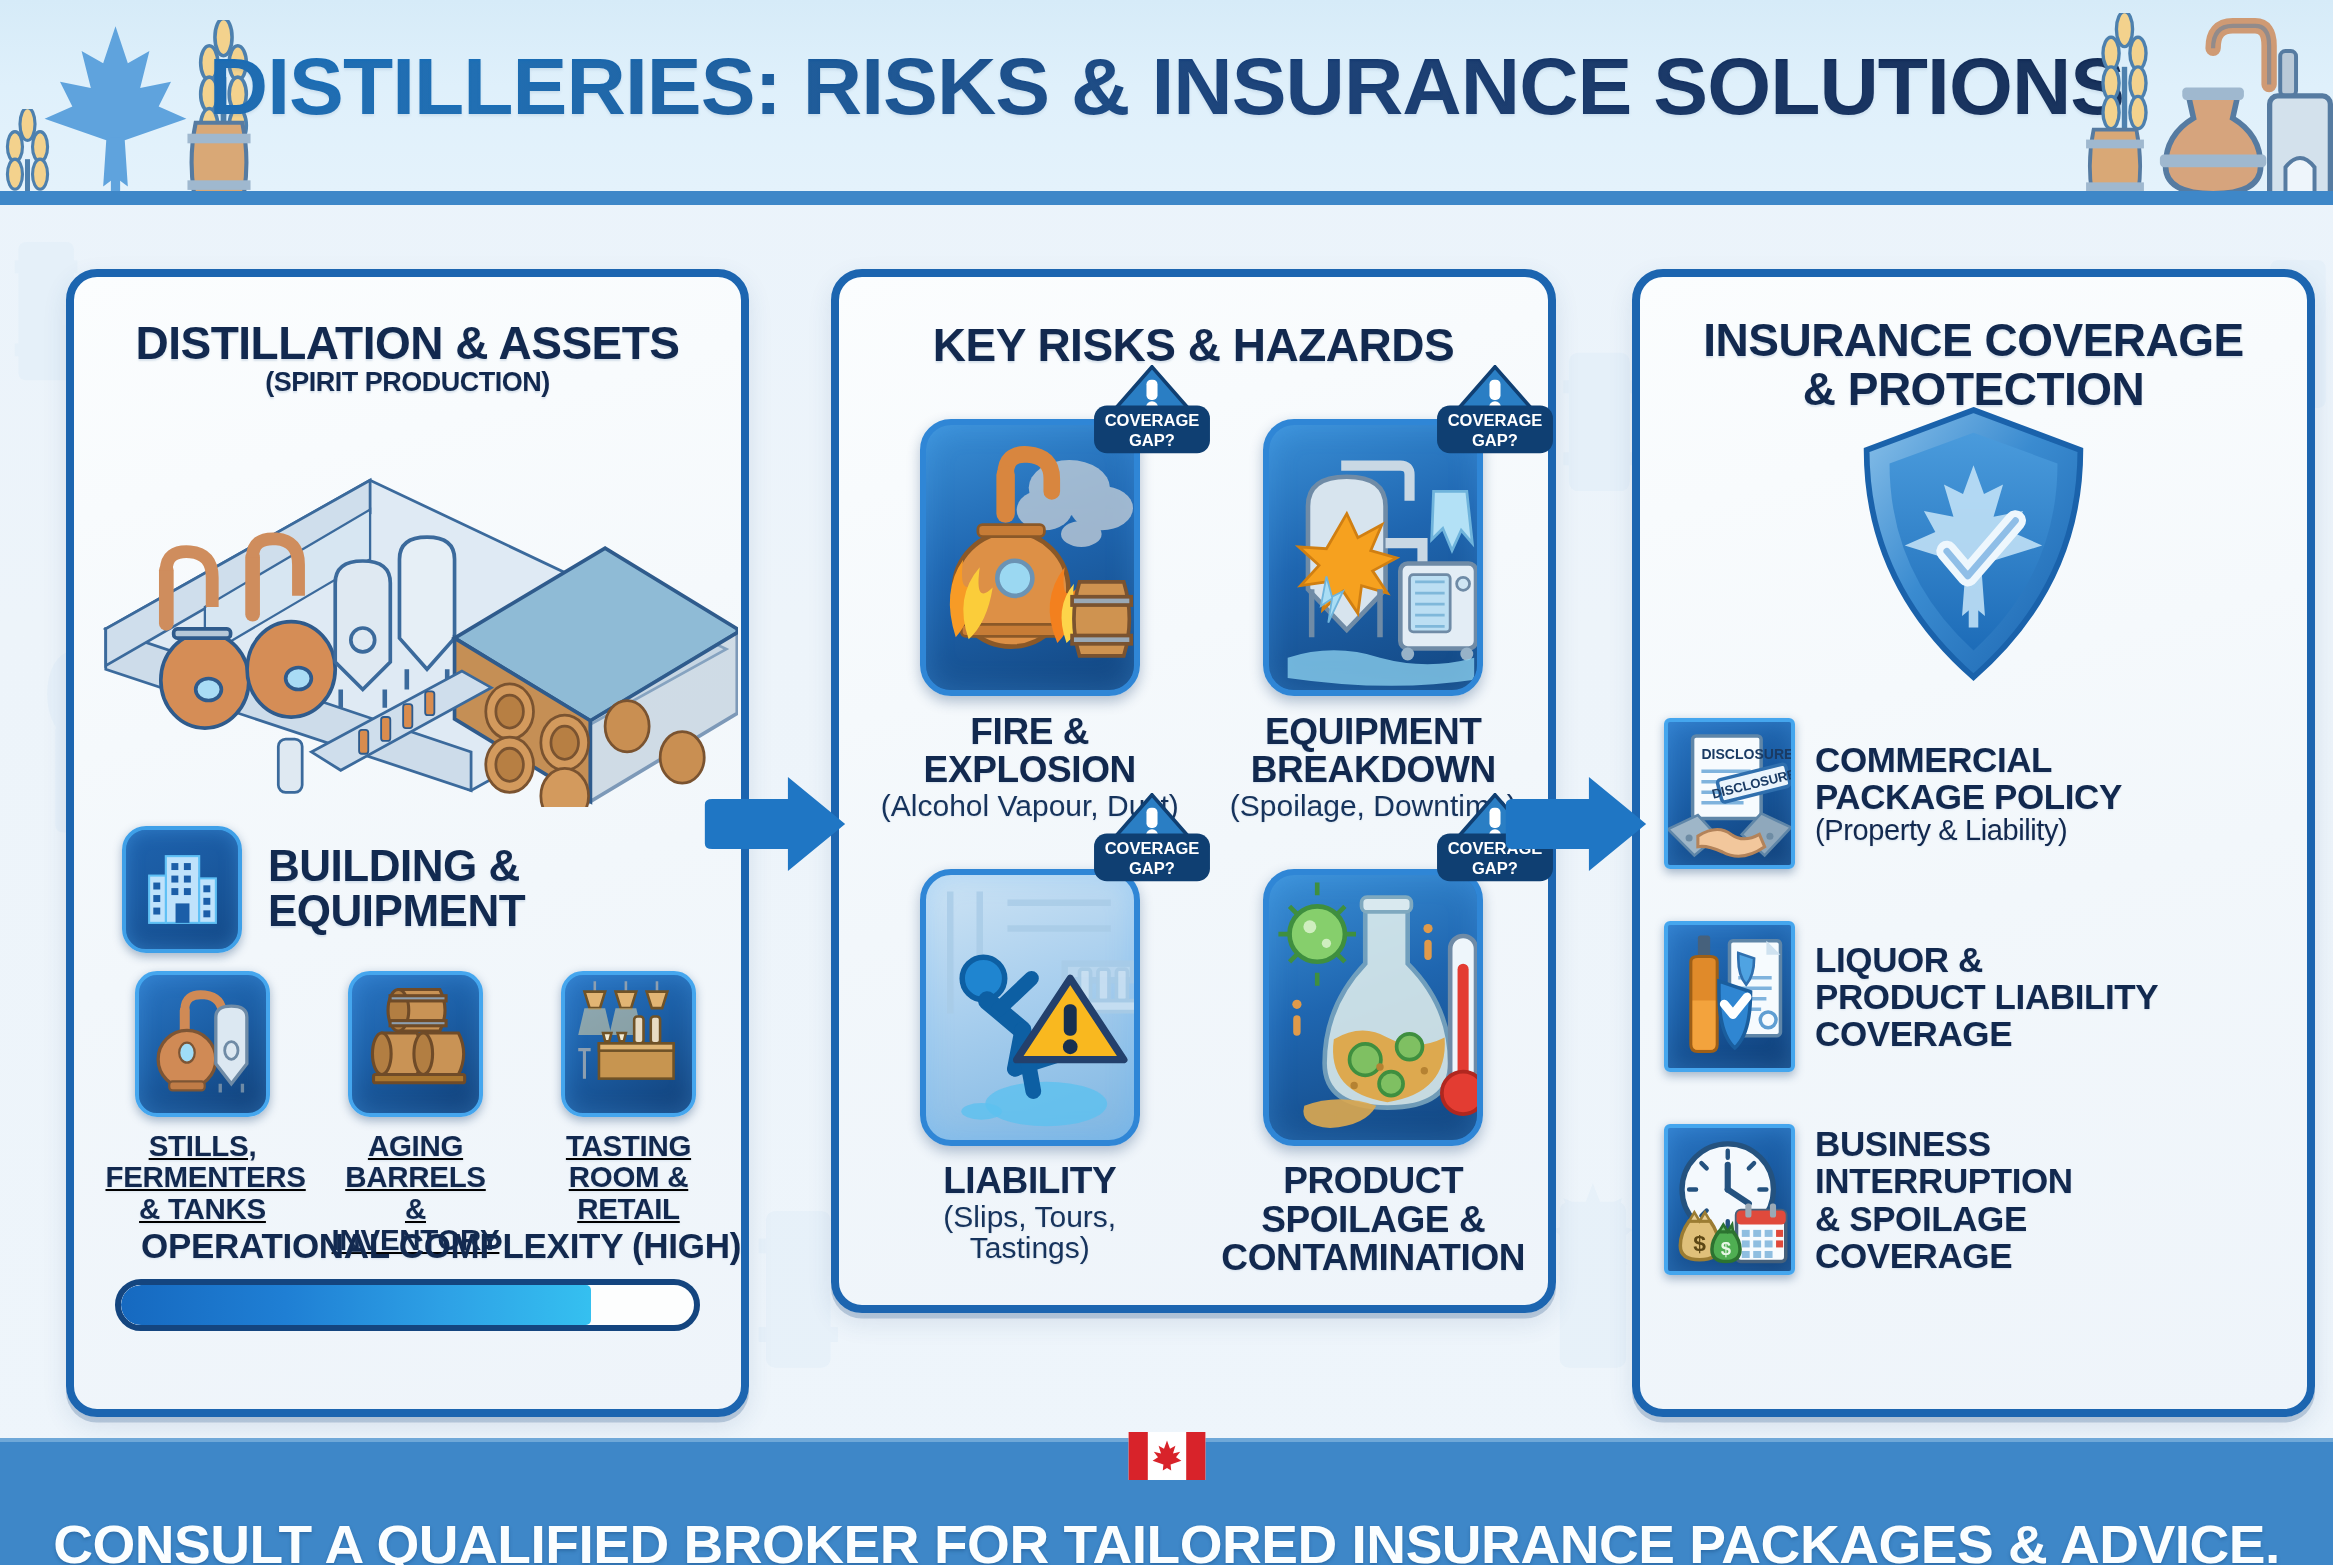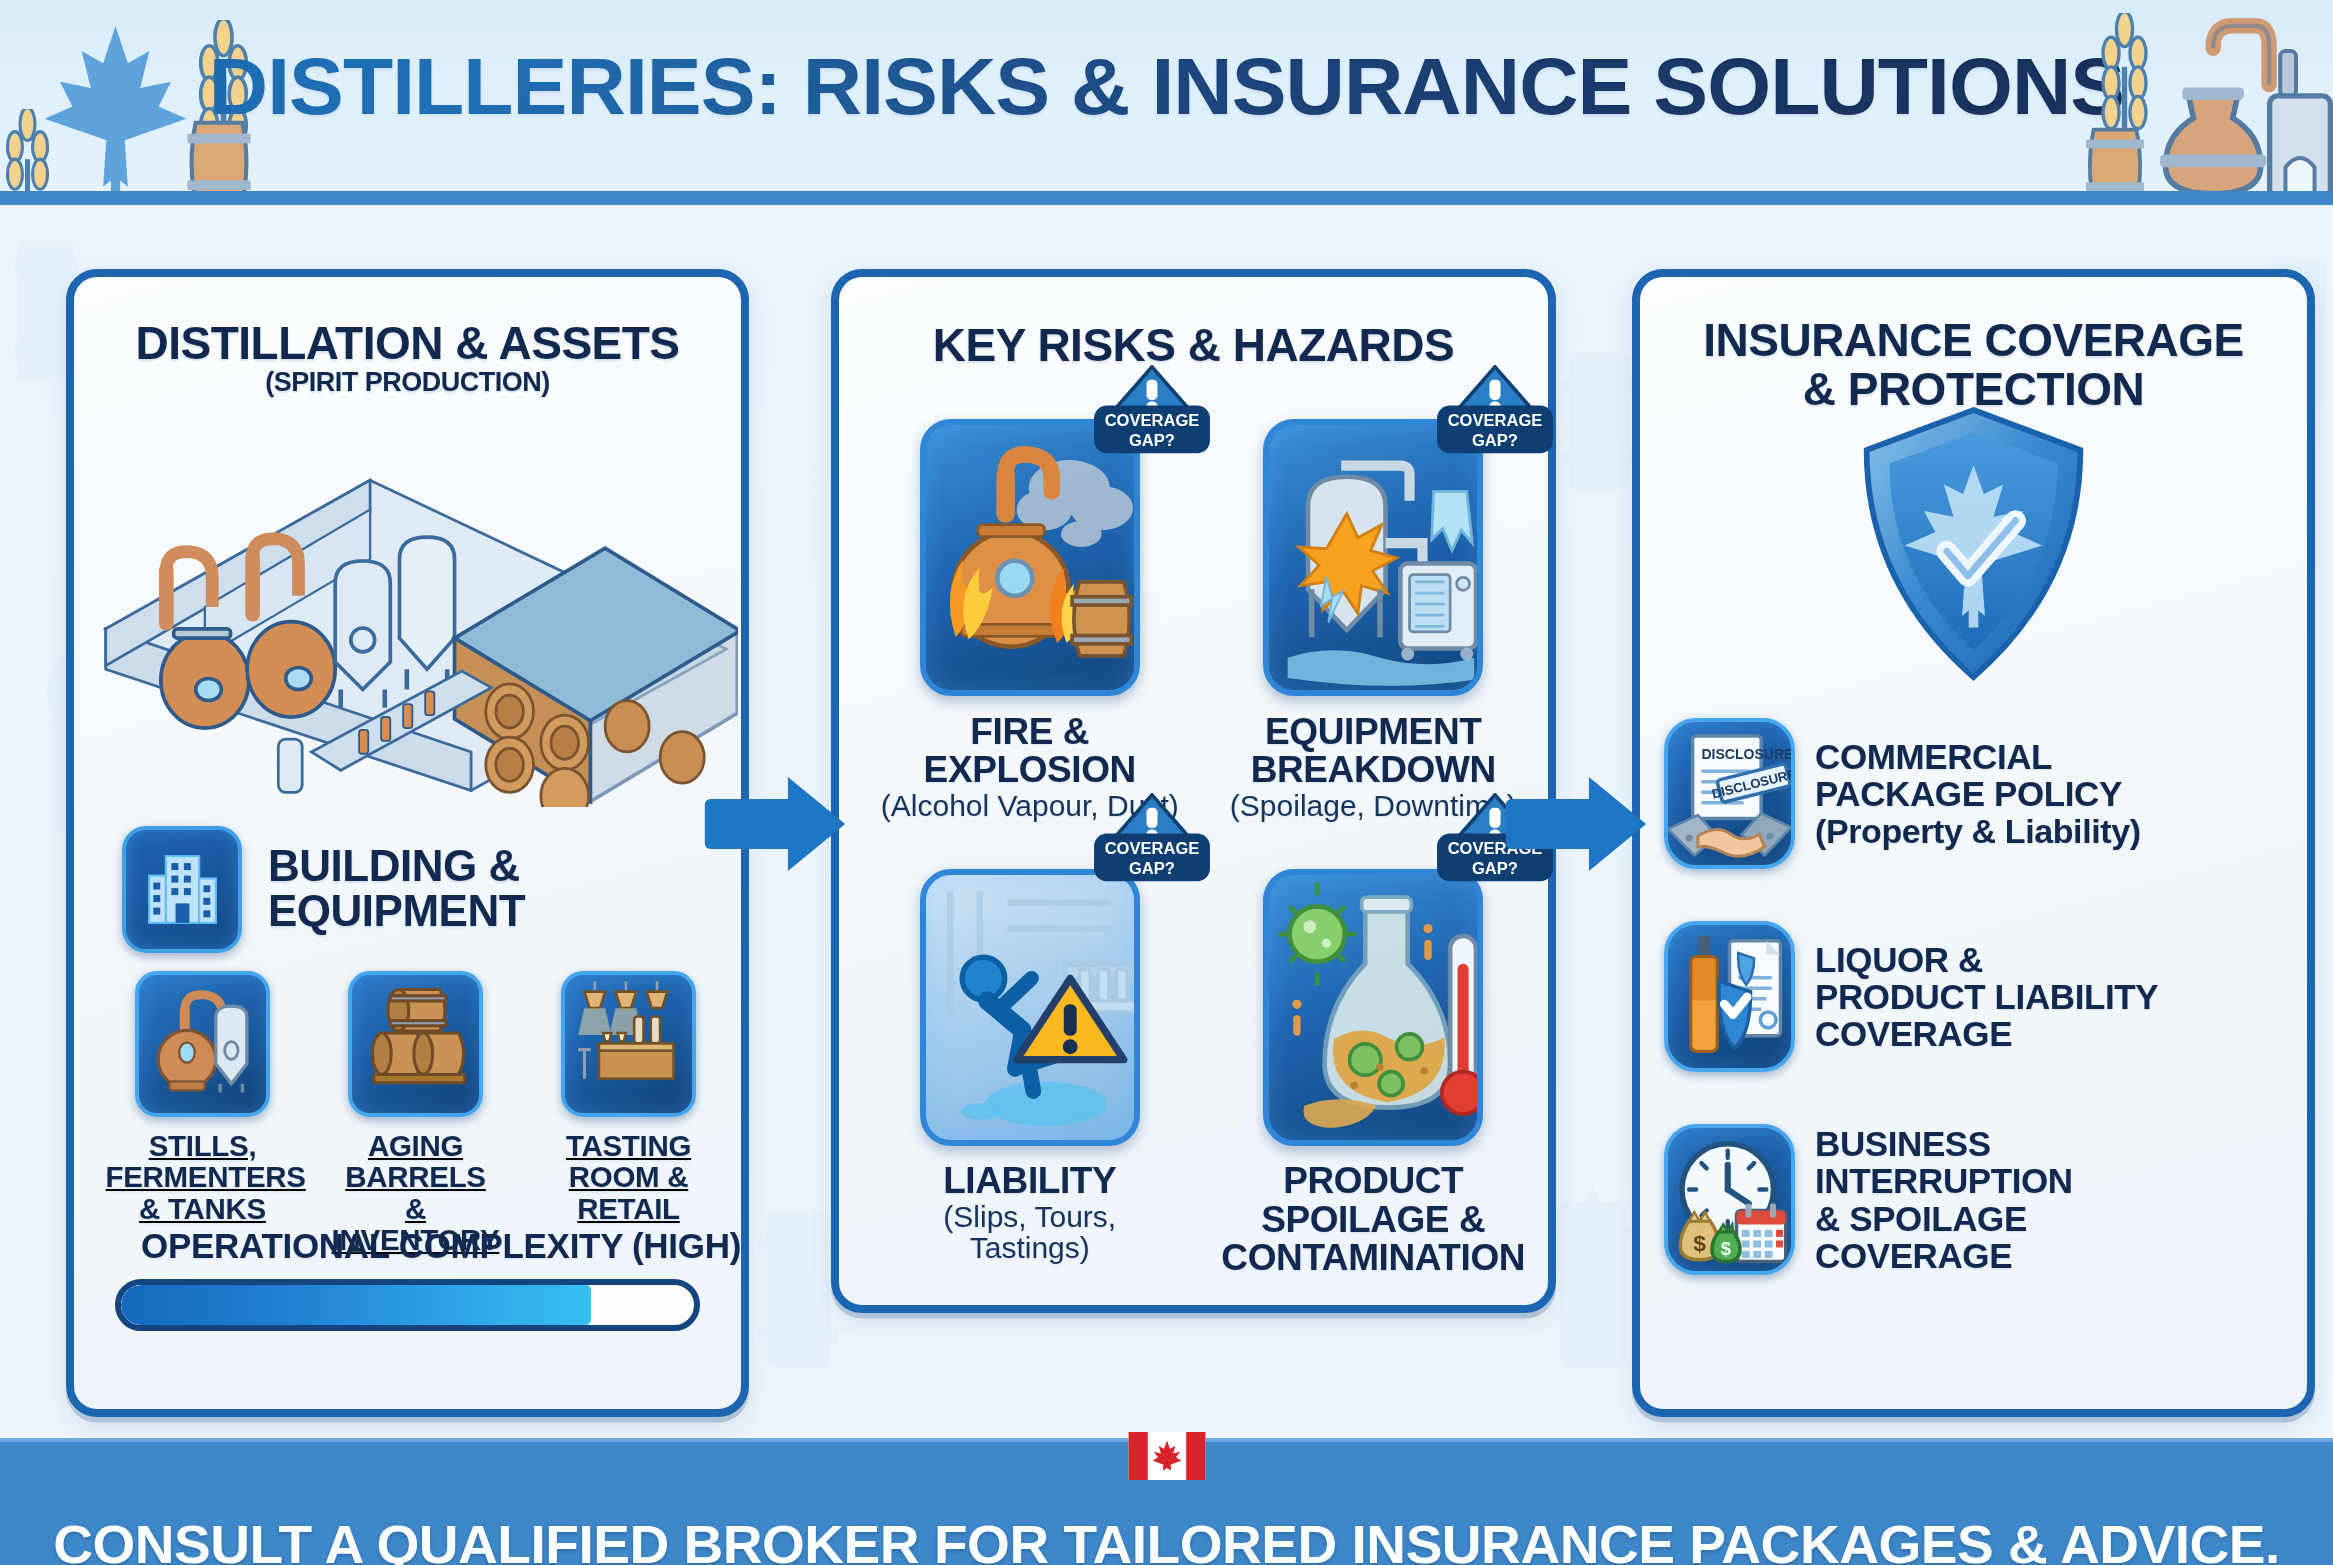--- a/index.html
+++ b/index.html
@@ -175,33 +175,33 @@
   #shield-wrap {
     position: absolute; left: 0; top: 129px; width: 100%;
     display: flex; justify-content: center;
   }
   #coverage-list {
     position: absolute; left: 24px; top: 415px; width: 624px;
   }
   .cov-row { display: flex; align-items: center; gap: 20px; height: 203px; }
   .cov-tile {
     width: 131px; height: 151px; flex: none;
-    border-radius: 32px;
+    border-radius: 6px;
     background: linear-gradient(150deg,#2a76c4 0%, #1a5ca3 45%, #0f3d75 100%);
     border: 4.6px solid #45a6ee;
     box-shadow: 0 3.7px 9.2px rgba(20,60,110,0.35), inset 0 0 22px rgba(90,180,255,0.30);
     position: relative; overflow: hidden;
     display: flex; align-items: center; justify-content: center;
   }
   .cov-text {
     font-size: 35px; font-weight: bold; color: #12294f; line-height: 1.06;
     letter-spacing: -0.4px;
     text-shadow: 0 0.9px 1.8px rgba(120,150,185,0.22);
   }
-  .cov-sub { display: block; font-weight: bold; font-size: 34px; }
+  .cov-sub { display: block; font-weight: normal; font-size: 29px; }
 
   
   #footer {
     position: absolute; left: 0; bottom: 0; width: 2333px; height: 127px;
     background: #3e87c8;
     border-top: 4.6px solid #6fa8d8;
     display: flex; align-items: center; justify-content: center; gap: 33px; flex-direction: column;
   }
   #footer-text {
     font-size: 54px; font-weight: bold; color: #fbfeff;

